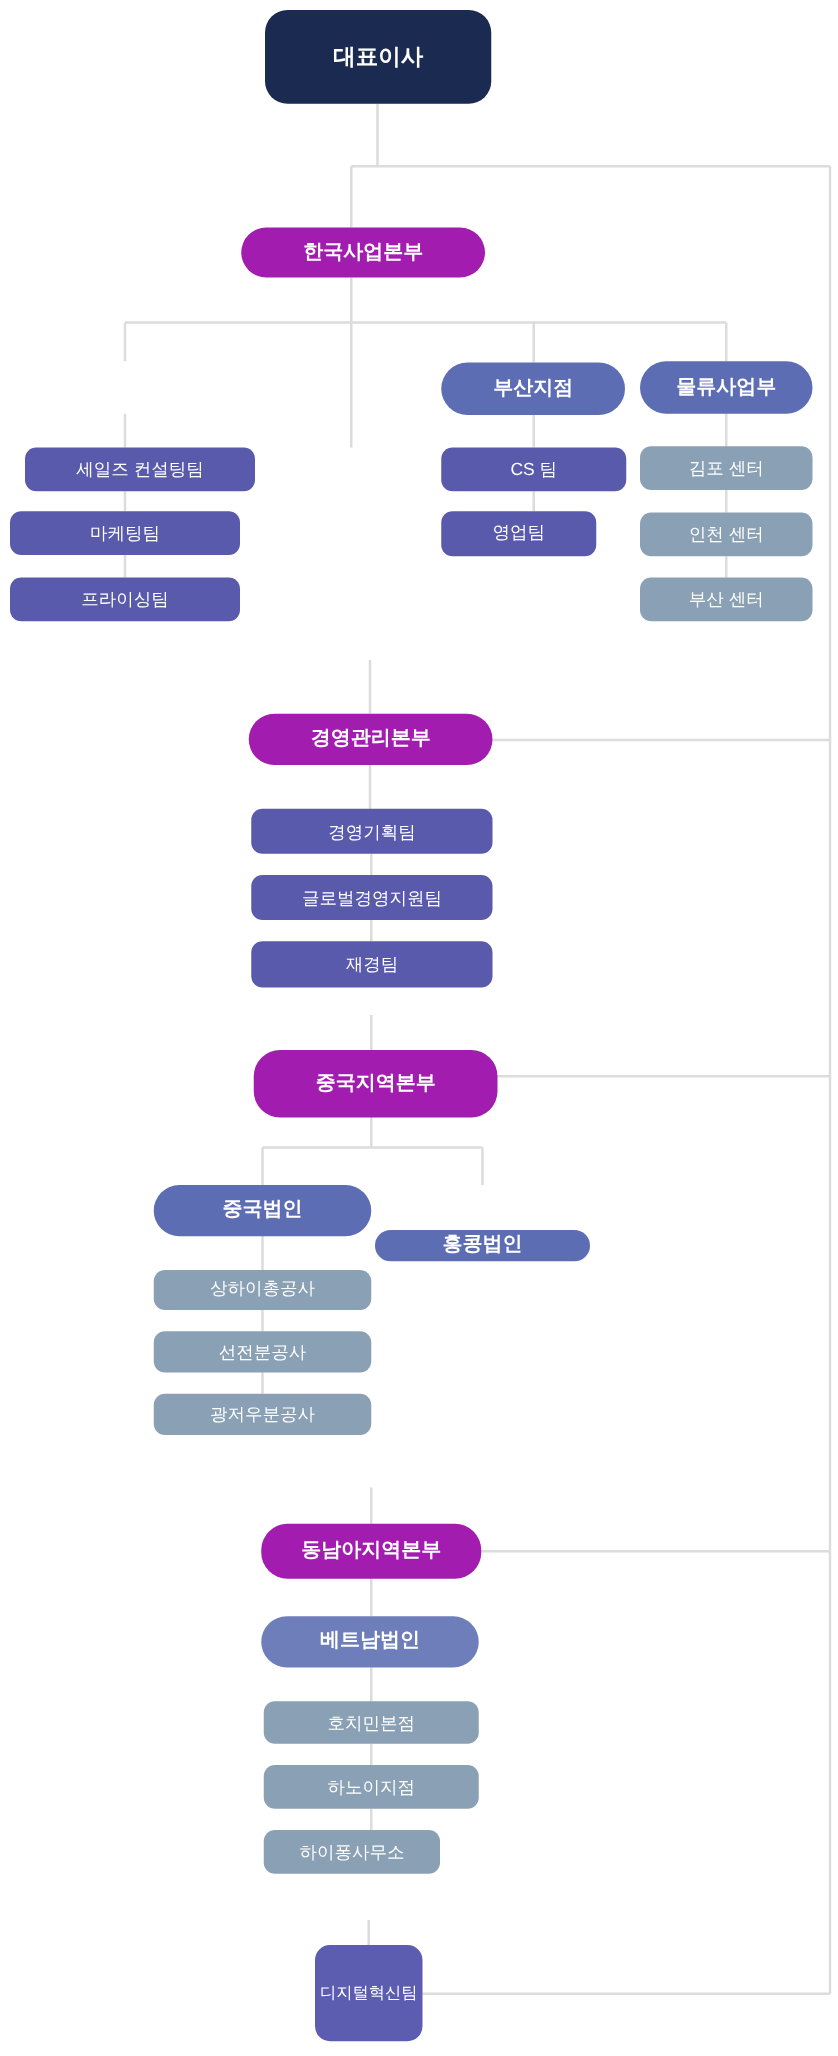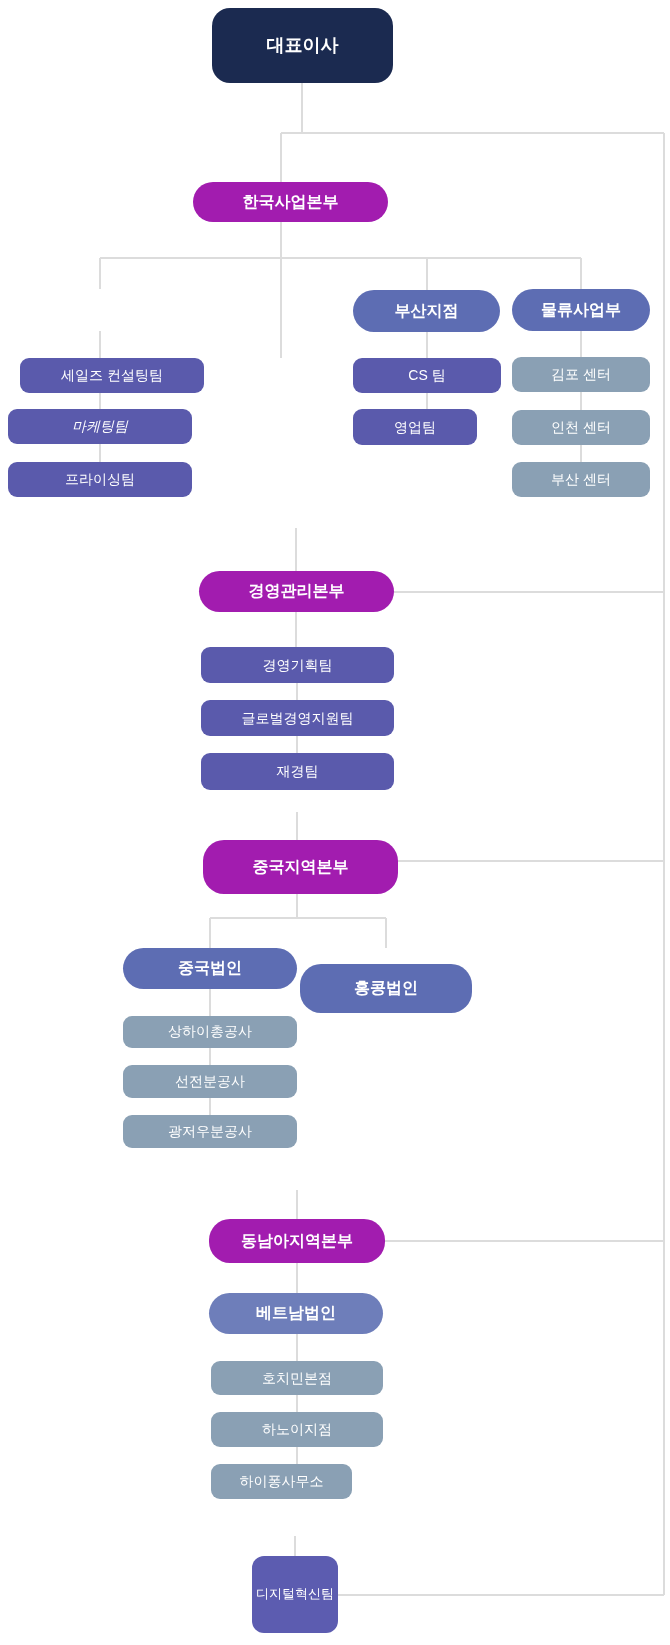--- a/index.html
+++ b/index.html
@@ -73,35 +73,35 @@
 
   <div class="node hq" style="left:193px;top:182px;width:195px;height:40px;">한국사업본부</div>
 
   <div class="node dept" style="left:353px;top:290px;width:147px;height:42px;">부산지점</div>
   <div class="node dept" style="left:512px;top:289px;width:138px;height:42px;">물류사업부</div>
 
   <div class="node team" style="left:20px;top:358px;width:184px;height:35px;">세일즈 컨설팅팀</div>
   <div class="node team" style="left:353px;top:358px;width:148px;height:35px;">CS 팀</div>
   <div class="node center" style="left:512px;top:357px;width:138px;height:35px;">김포 센터</div>
 
-  <div class="node team" style="left:8px;top:409px;width:184px;height:35px;font-style:italic;">마케팅팀</div>
-  <div class="node team" style="left:353px;top:409px;width:124px;height:36px;">영업팀</div>
+  <div class="node team" style="left:8px;top:409px;width:184px;height:35px;">마케팅팀</div>
+  <div class="node team" style="left:353px;top:409px;width:124px;height:36px;font-family:Liberation Mono, monospace;">영업팀</div>
   <div class="node center" style="left:512px;top:410px;width:138px;height:35px;">인천 센터</div>
 
   <div class="node team" style="left:8px;top:462px;width:184px;height:35px;">프라이싱팀</div>
   <div class="node center" style="left:512px;top:462px;width:138px;height:35px;">부산 센터</div>
 
   <div class="node hq" style="left:199px;top:571px;width:195px;height:41px;">경영관리본부</div>
   <div class="node team" style="left:201px;top:647px;width:193px;height:36px;">경영기획팀</div>
   <div class="node team" style="left:201px;top:700px;width:193px;height:36px;">글로벌경영지원팀</div>
   <div class="node team" style="left:201px;top:753px;width:193px;height:37px;">재경팀</div>
 
   <div class="node hq" style="left:203px;top:840px;width:195px;height:54px;">중국지역본부</div>
   <div class="node dept" style="left:123px;top:948px;width:174px;height:41px;">중국법인</div>
-  <div class="node dept" style="left:300px;top:964px;width:172px;height:49px;">홍콩법인</div>
+  <div class="node dept" style="left:300px;top:984px;width:172px;height:25px;">홍콩법인</div>
   <div class="node center" style="left:123px;top:1016px;width:174px;height:32px;font-family:Liberation Serif, serif;">상하이총공사</div>
   <div class="node center" style="left:123px;top:1065px;width:174px;height:33px;">선전분공사</div>
   <div class="node center" style="left:123px;top:1115px;width:174px;height:33px;">광저우분공사</div>
 
   <div class="node hq" style="left:209px;top:1219px;width:176px;height:44px;">동남아지역본부</div>
   <div class="node vn" style="left:209px;top:1293px;width:174px;height:41px;">베트남법인</div>
   <div class="node center" style="left:211px;top:1361px;width:172px;height:34px;">호치민본점</div>
   <div class="node center" style="left:211px;top:1412px;width:172px;height:35px;">하노이지점</div>
   <div class="node center" style="left:211px;top:1464px;width:141px;height:35px;">하이퐁사무소</div>
 

